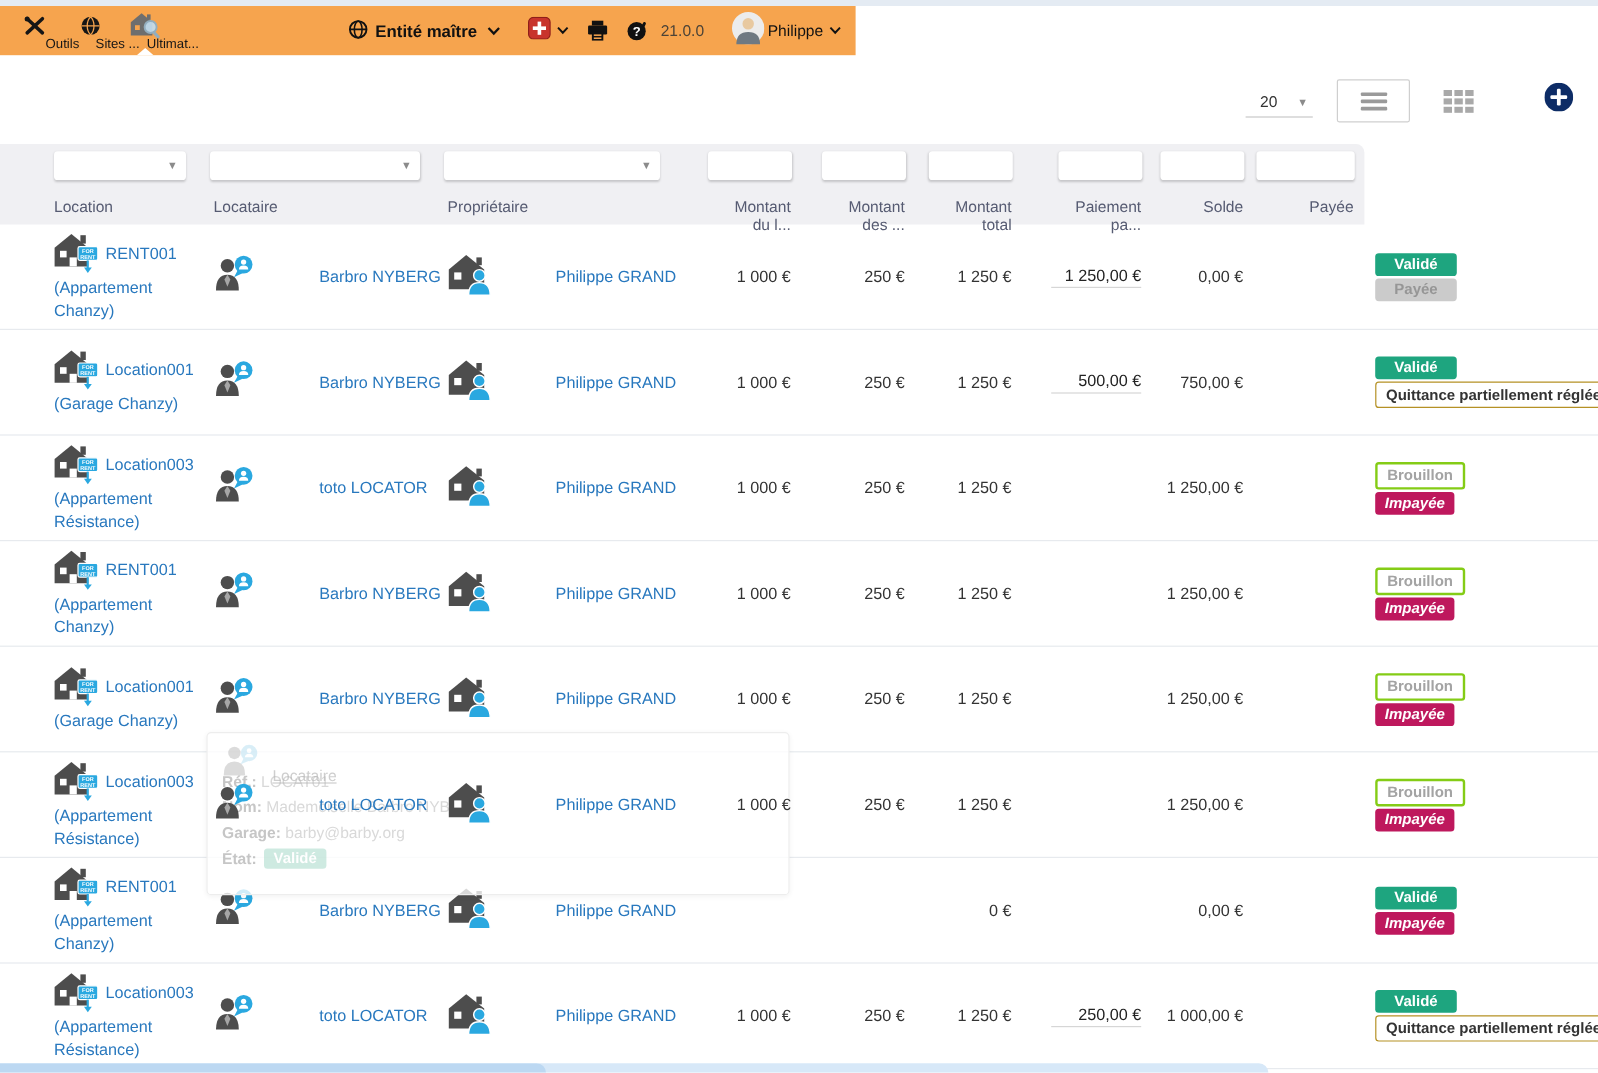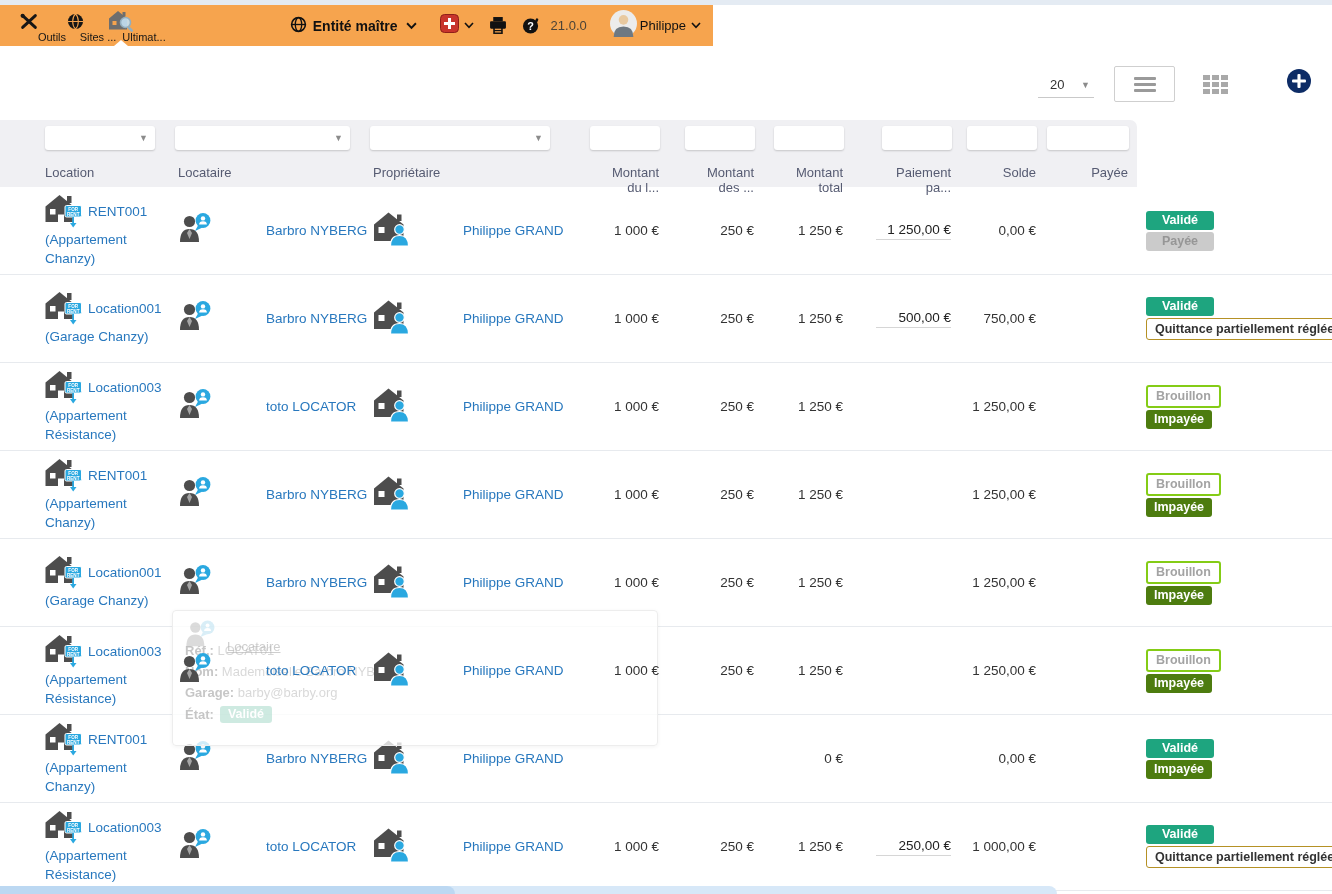--- a/index.html
+++ b/index.html
@@ -73,21 +73,21 @@
   .payinp { width:75px; border:none; border-bottom:1px solid #d6d6d6; text-align:right; font-size:13.5px;
             color:#222; justify-self:end; margin-right:9px; background:#fff; padding-bottom:2px;
             font-family:"Liberation Sans", sans-serif; }
   .c-pay { display:flex; justify-content:flex-end; }
   .c-badges { padding-left:9px; align-self:center; }
   .badge { display:inline-block; font-size:12.5px; font-weight:bold; border-radius:3px; padding:2px 8px 3px;
            margin:2px 0; white-space:nowrap; }
   .b-success { background:#1ea57f; color:#fff; min-width:68px; text-align:center; }
   .b-muted   { background:#cbcbcb; color:#969696; min-width:68px; text-align:center; }
   .b-outline-gray { background:#fff; border:2px solid #84cc16; color:#a3a3a3; min-width:70px; text-align:center; }
-  .b-warning { background:#4d7c0f; color:#fff; min-width:62px; text-align:center; }
+  .b-warning { background:#be185d; color:#fff; min-width:62px; text-align:center;font-style:italic; }
   .b-outline-gold { background:#fff; border:1px solid #b59125; color:#333; padding:3px 8px; }
   .badgestack .badge { display:block; width:fit-content; }
 
   
   .tooltip { position:absolute; left:172px; top:610px; width:486px; height:136px; z-index:20;
              background:rgba(255,255,255,.78); border:1px solid #ededed; border-radius:4px;
              box-shadow:0 1px 4px rgba(0,0,0,.05); padding:8px 12px; }
   .tt-head { display:flex; align-items:flex-start; gap:10px; opacity:.42; }
   .tt-title { font-size:13px; color:#8b8b8b; text-decoration:underline; margin-top:20px; }
   .tt-line { font-size:13px; color:#b3b3b3; opacity:.5; margin-top:6px; }

